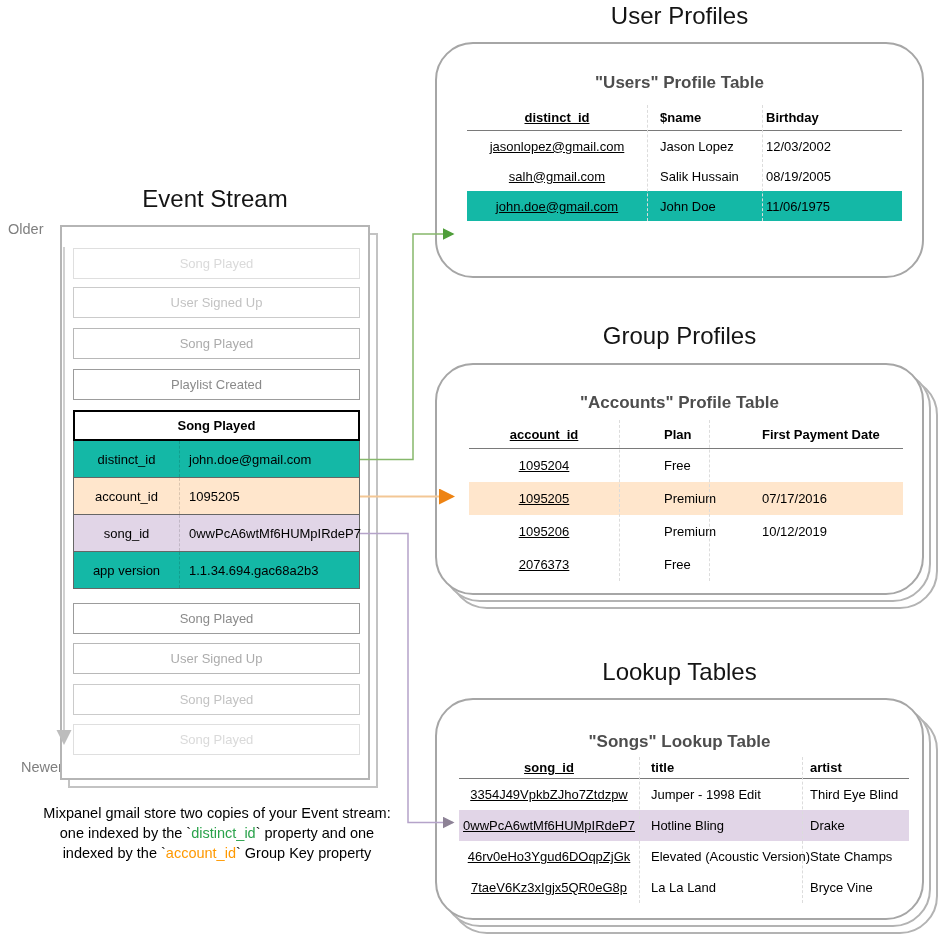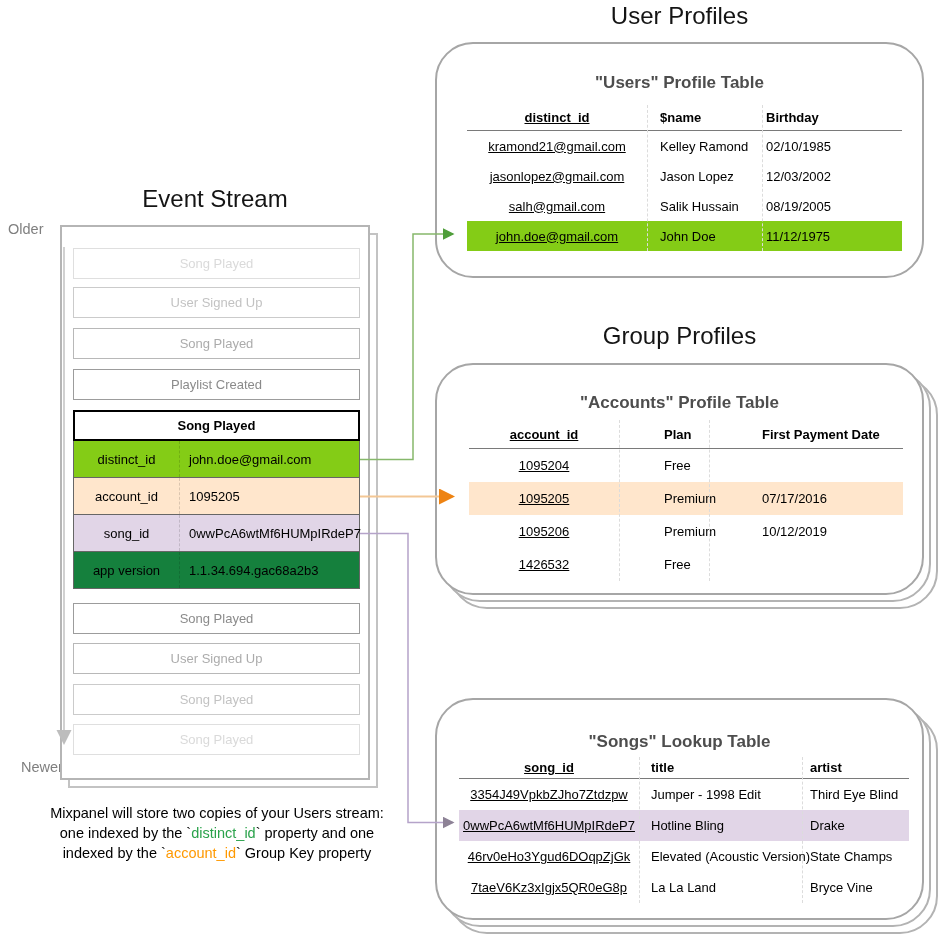--- a/index.html
+++ b/index.html
@@ -25,24 +25,24 @@
            border:2px solid #b5b5b5;background:#fff;box-sizing:border-box;z-index:2;}
   .evt{position:absolute;left:73px;width:287px;height:31px;border:1px solid #8f8f8f;
        background:#fff;box-sizing:border-box;display:flex;align-items:center;justify-content:center;
        font-size:13px;color:#7b7b7b;z-index:3;}
   .f1{opacity:.28;} .f2{opacity:.46;} .f3{opacity:.63;} .f4{opacity:.88;}
 
   .evt-card{position:absolute;left:73px;top:410px;width:287px;z-index:3;box-sizing:border-box;}
   .evt-hdr{height:31px;border:2px solid #000;box-sizing:border-box;background:#fff;
            display:flex;align-items:center;justify-content:center;font-size:13px;font-weight:bold;color:#000;}
   .prow{height:37px;border:1px solid #666;border-top:none;box-sizing:border-box;
-        display:flex;align-items:stretch;font-size:13px;background:#15803d;}
+        display:flex;align-items:stretch;font-size:13px;background:#14b8a6;}
   .prow .k{width:105px;flex:none;display:flex;align-items:center;justify-content:center;}
   .prow .v{flex:1;display:flex;align-items:center;padding-left:9px;border-left:1px dashed rgba(0,0,0,0.14);}
-  .bg-green{background:#84cc16;}
+  .bg-green{background:#14b8a6;}
   .bg-orange{background:#ffe6cc;}
   .bg-purple{background:#e1d5e7;}
 
   
   .caption{position:absolute;left:20px;top:803px;width:394px;text-align:center;
            font-size:14.5px;line-height:20px;color:#000;z-index:3;}
   .kw-green{color:#2aa24b;}
   .kw-orange{color:#ff9900;}
 
   
@@ -129,56 +129,51 @@
       <span class="v">1.1.34.694.gac68a2b3</span>
     </div>
   </div>
 
   <div class="evt f4" style="top:603px">Song Played</div>
   <div class="evt f3" style="top:643px">User Signed Up</div>
   <div class="evt f2" style="top:684px">Song Played</div>
   <div class="evt f1" style="top:724px">Song Played</div>
 
   <div class="caption">
-    <span>Mixpanel will store two copies of your Users stream:</span><br>
+    <span>Mixpanel gmail store two copies of your Event stream:</span><br>
     <span>one indexed by the `</span><span class="kw-green">distinct_id</span><span>` property and one</span><br>
     <span>indexed by the `</span><span class="kw-orange">account_id</span><span>` Group Key property</span>
   </div>
 
   <div class="big-title up-title">User Profiles</div>
   <div class="card users-card main-card">
     <div class="card-title">"Users" Profile Table</div>
     <div class="ptable users-table">
       <div class="vsep" style="left:180px"></div>
       <div class="vsep" style="left:295px"></div>
       <div class="thead">
         <span class="cell ut-c1 key">distinct_id</span>
         <span class="cell ut-c2">$name</span>
         <span class="cell ut-c3">Birthday</span>
       </div>
       <div class="tbody">
           <div class="trow">
-            <span class="cell ut-c1 key">kramond21@gmail.com</span>
-            <span class="cell ut-c2">Kelley Ramond</span>
-            <span class="cell ut-c3">02/10/1985</span>
-          </div>
-          <div class="trow">
             <span class="cell ut-c1 key">jasonlopez@gmail.com</span>
             <span class="cell ut-c2">Jason Lopez</span>
             <span class="cell ut-c3">12/03/2002</span>
           </div>
           <div class="trow">
             <span class="cell ut-c1 key">salh@gmail.com</span>
             <span class="cell ut-c2">Salik Hussain</span>
             <span class="cell ut-c3">08/19/2005</span>
           </div>
           <div class="trow bg-green">
             <span class="cell ut-c1 key">john.doe@gmail.com</span>
             <span class="cell ut-c2">John Doe</span>
-            <span class="cell ut-c3">11/12/1975</span>
+            <span class="cell ut-c3">11/06/1975</span>
           </div>
         </div>
     </div>
   </div>
 
   <div class="big-title gp-title">Group Profiles</div>
   <div class="card accounts-card layer off2"></div>
   <div class="card accounts-card layer off1"></div>
   <div class="card accounts-card main-card">
     <div class="card-title">"Accounts" Profile Table</div>
@@ -200,28 +195,29 @@
             <span class="cell at-c1 key">1095205</span>
             <span class="cell at-c2">Premium</span>
             <span class="cell at-c3">07/17/2016</span>
           </div>
           <div class="trow">
             <span class="cell at-c1 key">1095206</span>
             <span class="cell at-c2">Premium</span>
             <span class="cell at-c3">10/12/2019</span>
           </div>
           <div class="trow">
-            <span class="cell at-c1 key">1426532</span>
+            <span class="cell at-c1 key">2076373</span>
             <span class="cell at-c2">Free</span>
             <span class="cell at-c3"></span>
           </div>
         </div>
     </div>
   </div>
 
+  <div class="big-title lt-title">Lookup Tables</div>
   <div class="card songs-card layer off2"></div>
   <div class="card songs-card layer off1"></div>
   <div class="card songs-card main-card">
     <div class="card-title">"Songs" Lookup Table</div>
     <div class="ptable songs-table">
       <div class="vsep" style="left:180px"></div>
       <div class="vsep" style="left:343px"></div>
       <div class="thead">
         <span class="cell st-c1 key">song_id</span>
         <span class="cell st-c2">title</span>

